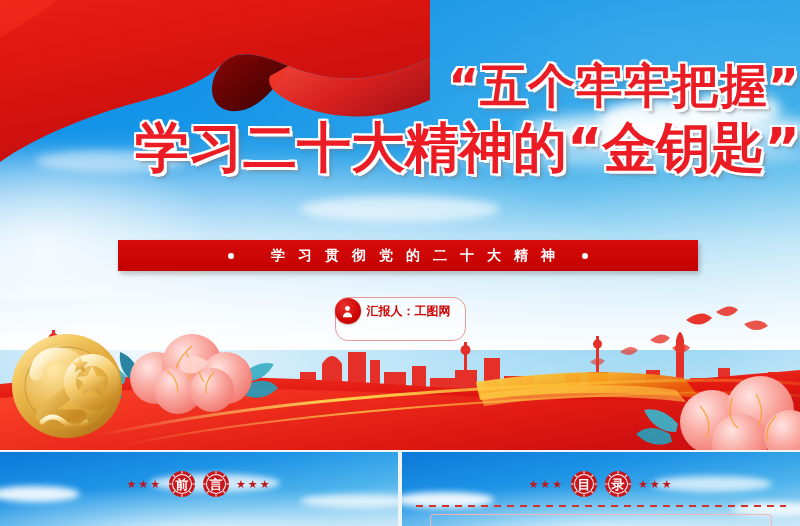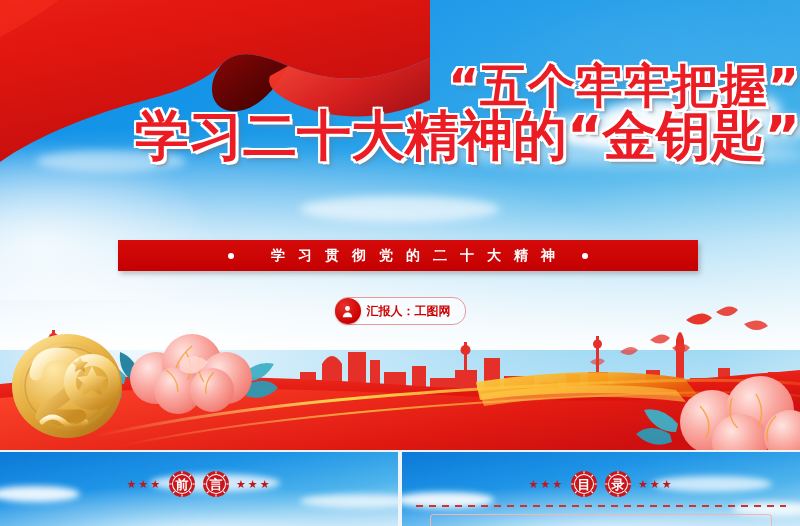--- a/index.html
+++ b/index.html
@@ -37,37 +37,37 @@
       font-weight:bold;color:#ec1c24;white-space:nowrap;line-height:1;
       -webkit-text-stroke:0px;
       text-shadow:
         2px 0 0 #fff, -2px 0 0 #fff, 0 2px 0 #fff, 0 -2px 0 #fff,
         2px 2px 0 #fff, -2px 2px 0 #fff, 2px -2px 0 #fff, -2px -2px 0 #fff,
         3px 3px 0 #fff, 4px 4px 2px rgba(120,130,140,.55),
         5px 5px 4px rgba(110,120,130,.35);
       letter-spacing:1px;
   }
   .title-l1{font-size:47px;}
-  .title-l2{font-size:54px;margin-top:0;letter-spacing:0px;}
+  .title-l2{font-size:54px;margin-top:12px;letter-spacing:0px;}
 
   
   .subbar{position:absolute;left:118px;top:240px;width:580px;height:31px;
       background:linear-gradient(180deg,#d60b0b 0%,#c40000 100%);
       box-shadow:2px 3px 5px rgba(80,60,60,.30);
       display:flex;align-items:center;justify-content:center;gap:12px;}
   .subbar-text{color:#fff;font-size:14px;font-weight:bold;letter-spacing:13px;
       text-indent:13px;font-family:"DejaVu Sans","Liberation Sans",sans-serif;}
   .subdot{width:6px;height:6px;border-radius:50%;background:#fff;flex:none;}
   .subdot.l{margin-right:12px;}
   .subdot.r{margin-left:2px;}
 
   
   .meta-row{position:absolute;left:0;top:297px;width:800px;display:flex;
       justify-content:center;gap:34px;}
-  .pill{display:flex;align-items:center;height:26px;padding:0 14px 0 0;
+  .pill{display:flex;align-items:center;height:26px;padding:0 14px 16px 0;
       border:1px solid #e79a9a;border-radius:13px;background:rgba(255,255,255,.55);}
   .pill-ico{width:26px;height:26px;border-radius:50%;
       background:radial-gradient(circle at 35% 30%,#e8312d 0%,#cc0000 70%,#b00000 100%);
       margin-left:-1px;margin-right:6px;flex:none;
       display:flex;align-items:center;justify-content:center;
       box-shadow:0 1px 2px rgba(120,0,0,.3);}
   .pill-ico svg{display:block;}
   .pill-txt{font-size:12px;color:#cc0000;font-weight:bold;white-space:nowrap;
       font-family:"DejaVu Sans","Liberation Sans",sans-serif;}
 

